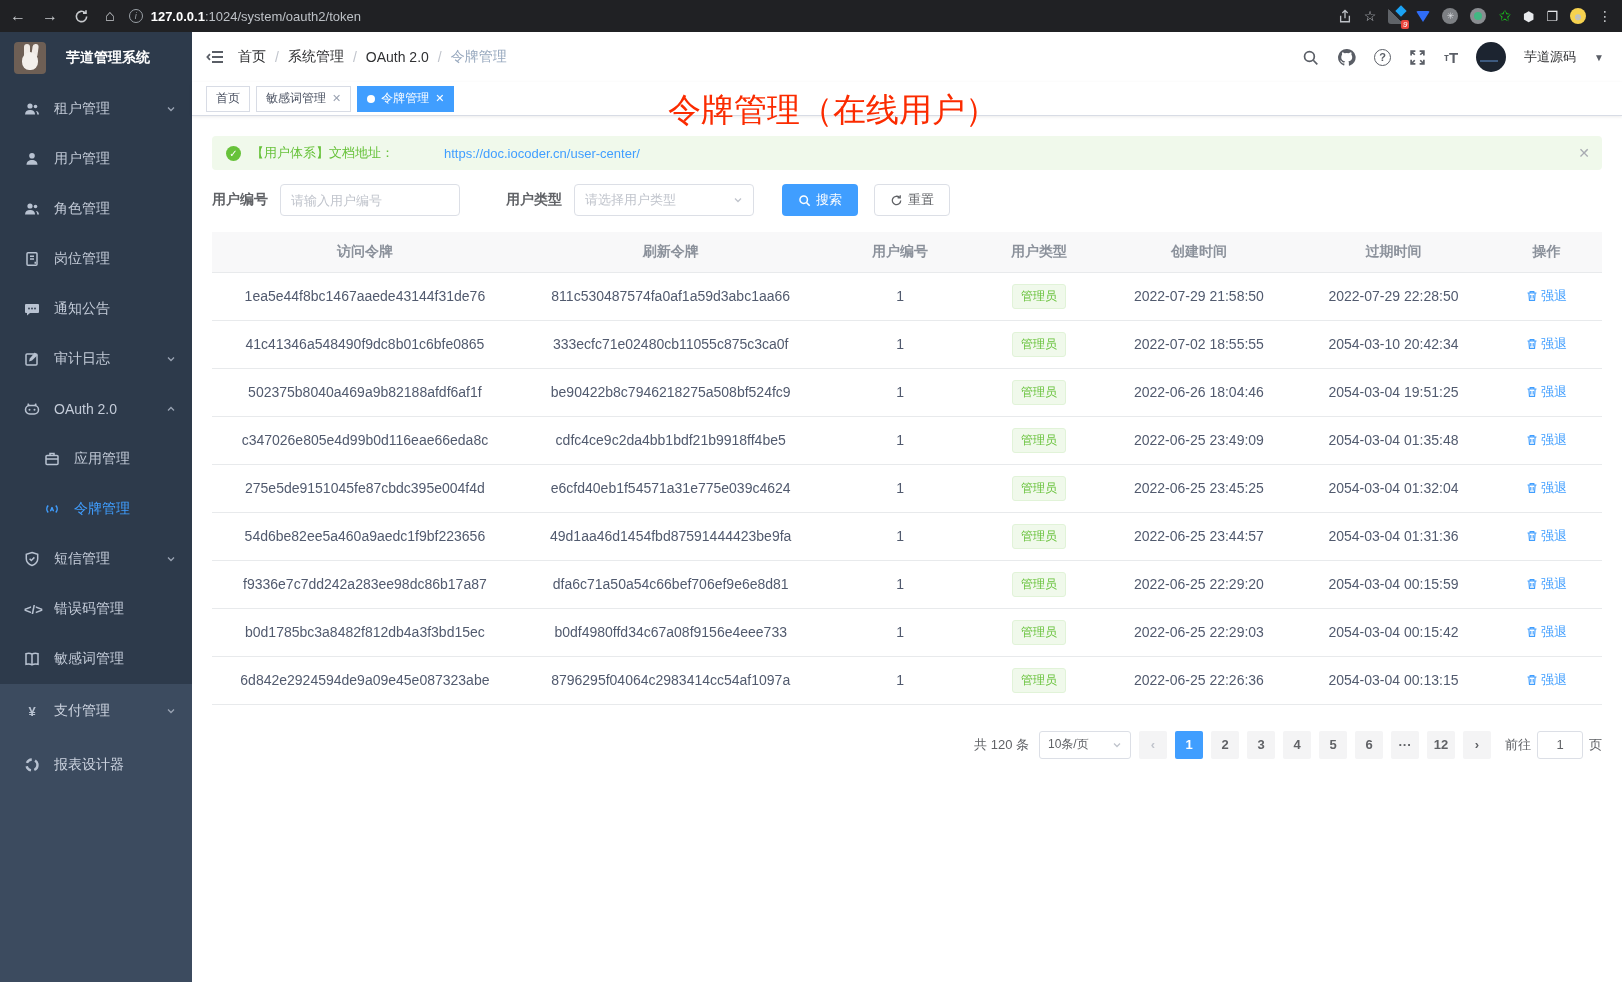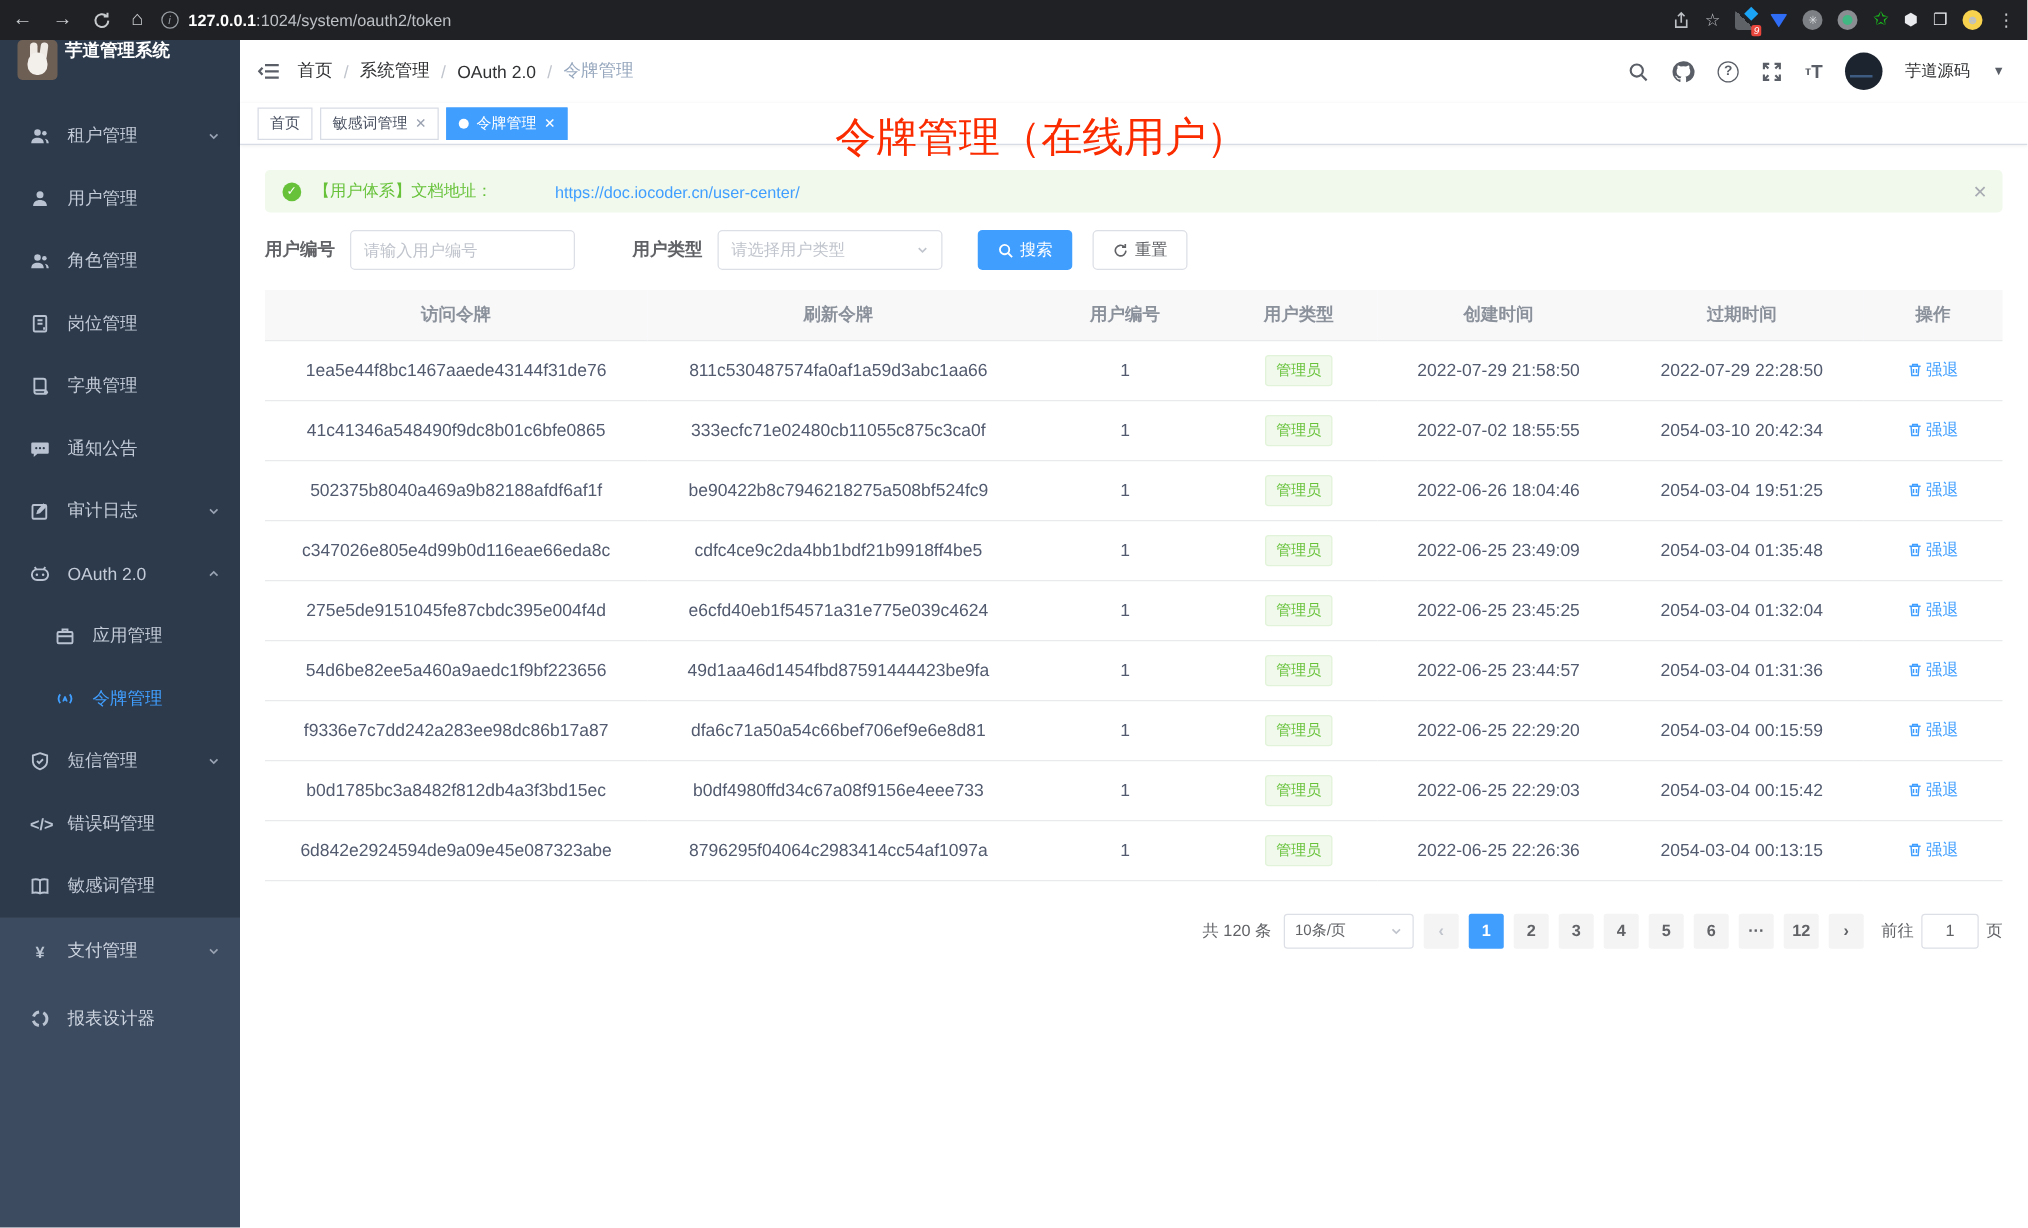--- a/index.html
+++ b/index.html
@@ -28,21 +28,21 @@
   .ext-dot { background:#8a8d91; border-radius:50%; display:flex; align-items:center; justify-content:center; }
   .ext-dot i { width:8px; height:8px; border-radius:50%; background:#41b883; }
   .ext-star { color:#19c41d; font-size:15px; line-height:16px; }
   .ext-puzzle,.ext-square { color:#e8eaed; font-size:13px; }
   .ext-emoji { background:#f6d24f; border-radius:50%; display:flex; align-items:center; justify-content:center; font-size:10px; }
   .kebab { color:#c7cacd; font-size:14px; letter-spacing:0; }
 
   
   .app { display:flex; height:950px; }
   .sidebar { width:192px; background:#2d3a4b; display:flex; flex-direction:column; flex-shrink:0; }
-  .logo-row { height:52px; display:flex; align-items:flex-start; gap:6px; padding:0 14px; }
+  .logo-row { height:52px; display:flex; align-items:center; gap:20px; padding:0 14px; }
   .logo-img { width:32px; height:32px; border-radius:4px; background:#6e5f55; position:relative; overflow:hidden; flex-shrink:0; }
   .logo-img .ear { position:absolute; width:6px; height:14px; background:#efe9e4; border-radius:3px; top:2px; }
   .logo-img .head { position:absolute; width:16px; height:18px; background:#f3efeb; border-radius:50% 50% 45% 45%; left:8px; top:10px; }
   .logo-title { color:#fff; font-size:14px; font-weight:bold; white-space:nowrap; }
 
   .menu { flex:0 0 auto; }
   .m-item { height:50px; display:flex; align-items:center; gap:14px; padding:0 16px 0 24px;
     color:#c3cbd8; font-size:14px; cursor:pointer; }
   .m-item svg, .m-item .tico { flex-shrink:0; color:#b8c2d1; }
   .m-item .lbl { flex:1; white-space:nowrap; }
@@ -110,21 +110,21 @@
   thead th { background:#f8f8f9; color:#8b919b; font-weight:bold; height:40px; text-align:center;
     border-bottom:1px solid #e8eaec; white-space:nowrap; }
   tbody td { height:48px; text-align:center; color:#515a6e; border-bottom:1px solid #e8eaec; white-space:nowrap; }
   .tag-success { display:inline-block; background:#f0f9eb; border:1px solid #e1f3d8; color:#67c23a;
     border-radius:3px; font-size:12px; padding:3px 8px; }
   .act-link { color:#409eff; font-size:13px; text-decoration:none; display:inline-flex; align-items:center; gap:3px; cursor:pointer; }
 
   .pager { display:flex; align-items:center; justify-content:flex-end; gap:8px; margin-top:26px;
     font-size:13px; color:#606266; }
   .pager .total { margin-right:2px; }
-  .size-select { width:104px; height:28px; border:1px solid #dcdfe6; border-radius:3px; display:flex;
+  .size-select { width:92px; height:28px; border:1px solid #dcdfe6; border-radius:3px; display:flex;
     align-items:center; justify-content:space-between; padding:0 8px; color:#606266; font-size:12px; cursor:pointer; }
   .pg-btn { min-width:28px; height:28px; border-radius:2px; background:#f4f4f5; color:#606266;
     display:flex; align-items:center; justify-content:center; font-size:13px; cursor:pointer; padding:0 4px; font-weight:bold; }
   .pg-btn[data-active="true"] { background:#409eff; color:#fff; }
   .pg-prev { color:#c0c4cc; }
   .pg-pages { display:flex; gap:8px; }
   .goto { display:flex; align-items:center; gap:6px; margin-left:6px; }
   .goto input { width:46px; height:28px; border:1px solid #dcdfe6; border-radius:3px; text-align:center;
     font-size:13px; color:#606266; outline:none; font-family:inherit; }
 
@@ -220,28 +220,20 @@
         </div>
         <div class="m-item">
           <svg width="16" height="16" viewBox="0 0 16 16" fill="none" stroke="currentColor" stroke-width="1.5">
               <rect x="3" y="1.8" width="10" height="12.4" rx="1"></rect>
               <path d="M6 5.2h4M6 8h4"></path>
               <path d="M10.5 11.8h1.5" stroke-width="2"></path>
             </svg>
           <span class="lbl">岗位管理</span>
         </div>
         <div class="m-item">
-          <svg width="16" height="16" viewBox="0 0 16 16" fill="none" stroke="currentColor" stroke-width="1.5">
-              <path d="M3.5 2h7.2A1.8 1.8 0 0 1 12.5 3.8V14H5.3A1.8 1.8 0 0 1 3.5 12.2z"></path>
-              <path d="M3.5 11.2h9"></path>
-              <circle cx="12.8" cy="12.8" r="1.6" fill="currentColor" stroke="none"></circle>
-            </svg>
-          <span class="lbl">字典管理</span>
-        </div>
-        <div class="m-item">
           <svg width="16" height="16" viewBox="0 0 16 16" fill="currentColor">
               <path d="M2 3h12a1 1 0 0 1 1 1v7a1 1 0 0 1-1 1H6l-3 2.6V12H2a1 1 0 0 1-1-1V4a1 1 0 0 1 1-1z"></path>
               <circle cx="5" cy="7.5" r=".9" fill="#2d3a4b"></circle>
               <circle cx="8" cy="7.5" r=".9" fill="#2d3a4b"></circle>
               <circle cx="11" cy="7.5" r=".9" fill="#2d3a4b"></circle>
             </svg>
           <span class="lbl">通知公告</span>
         </div>
         <div class="m-item">
           <svg width="16" height="16" viewBox="0 0 16 16" fill="none" stroke="currentColor" stroke-width="1.5">

